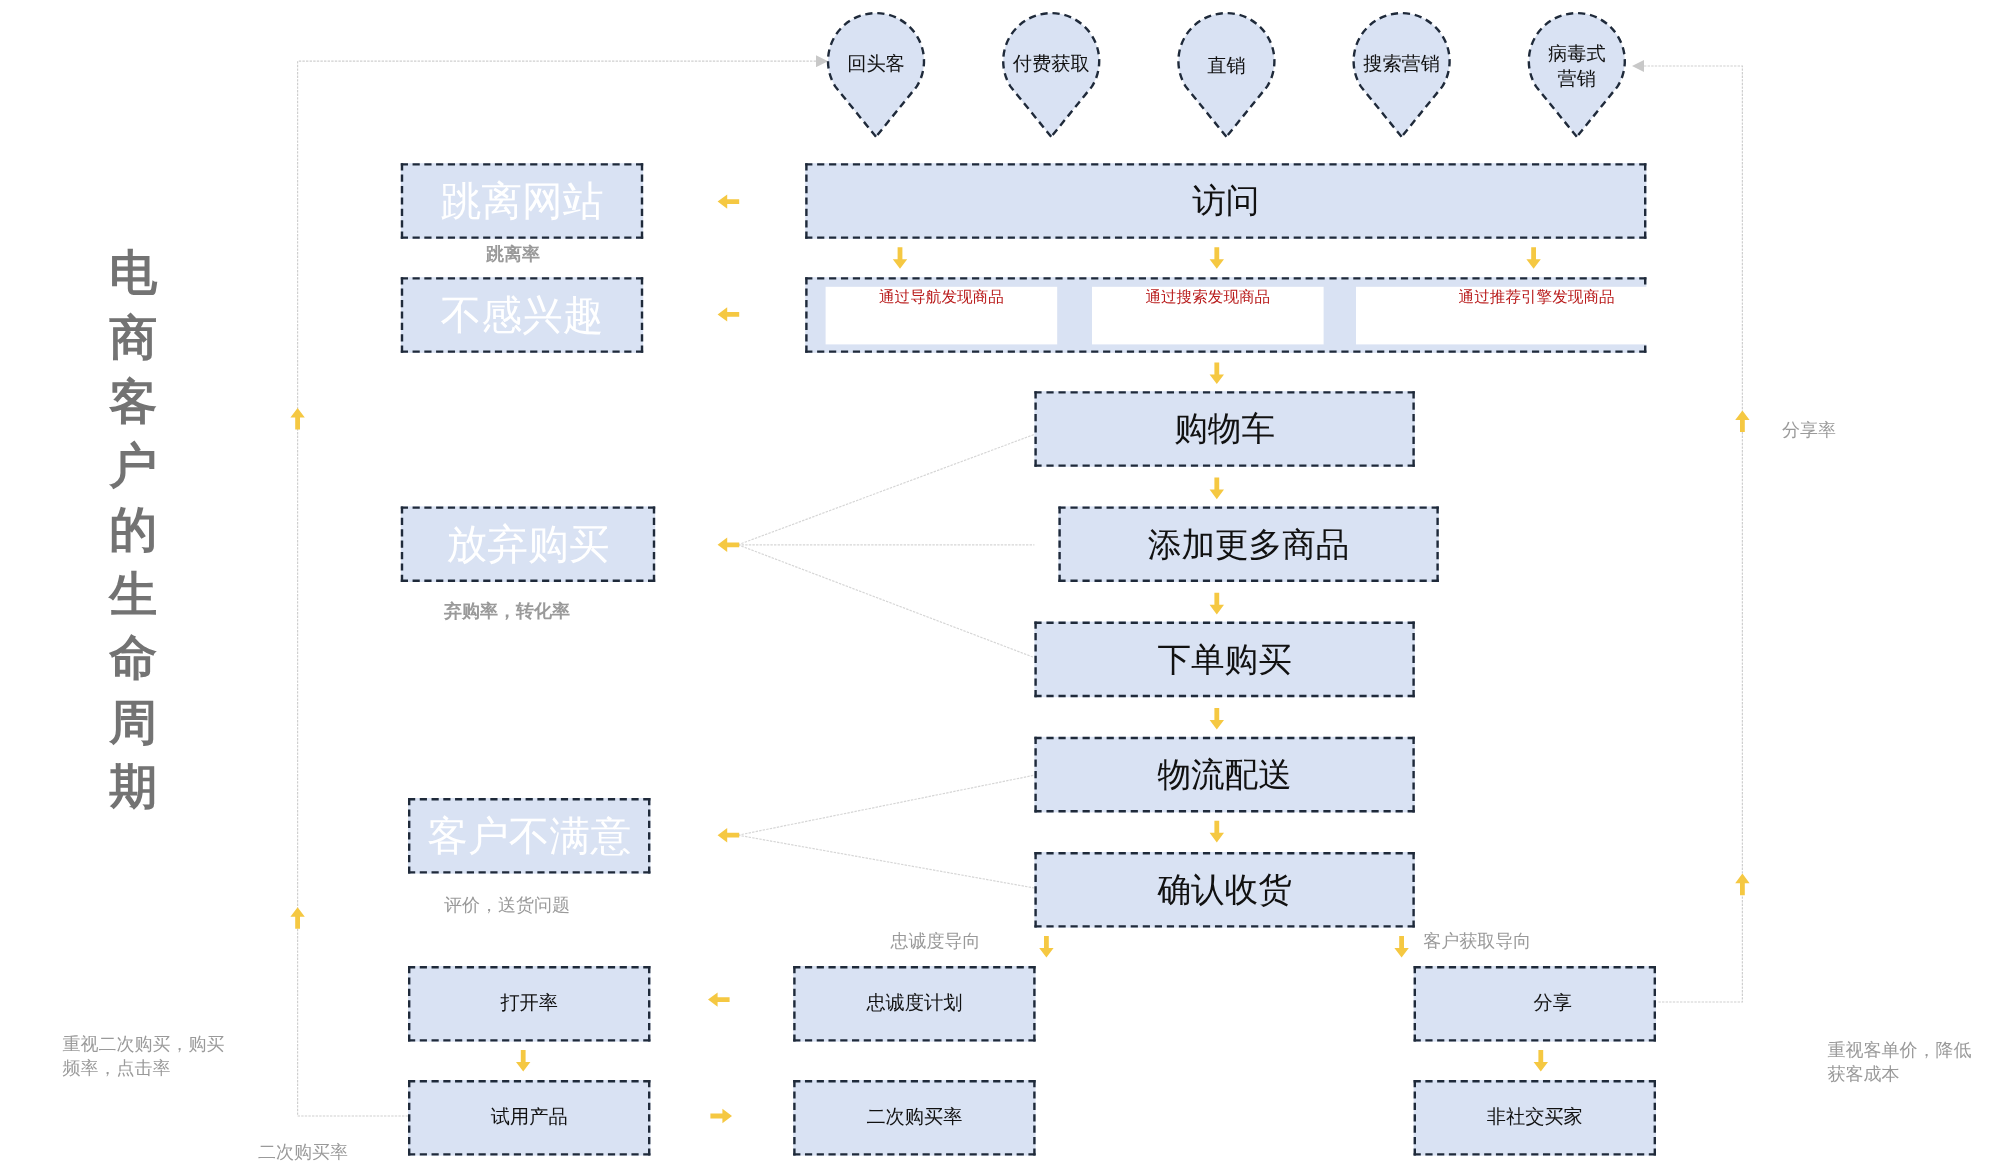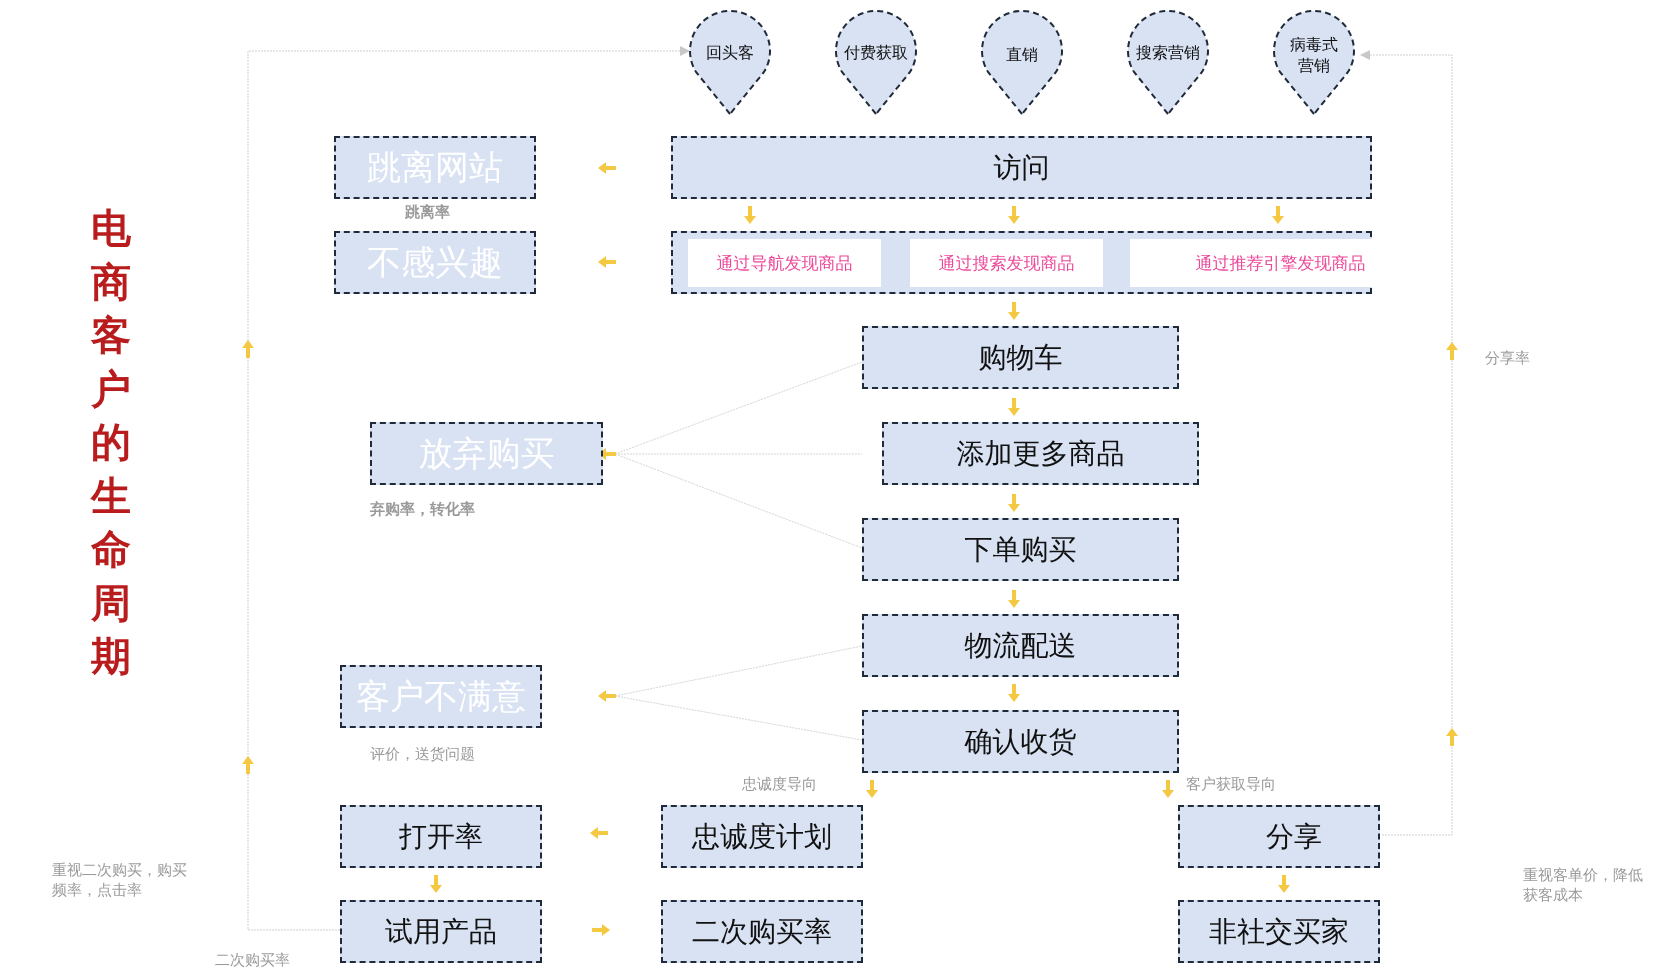--- a/index.html
+++ b/index.html
@@ -3,29 +3,29 @@
 <meta charset="utf-8">
 <style>
   html, body { margin:0; padding:0; background:#ffffff; }
   body { width:1675px; height:971px; position:relative; overflow:hidden;
          font-family:"DejaVu Sans","Liberation Sans",sans-serif; }
   .box { position:absolute; background:#d9e2f3; border:2px dashed #1f2a3a; box-sizing:border-box;
          display:flex; align-items:center; justify-content:center; color:#111; }
   .box.ghost { color:#ffffff; }
   .big { font-size:34px; }
   .mid { font-size:28px; }
-  .sub { font-size:28px; }
-  .inner { position:absolute; background:#fff; display:flex; align-items:center; justify-content:center;
-           font-size:17px; color:#ec4899; }
+  .sub { font-size:16px; }
+  .inner { position:absolute; background:#fff; display:flex; justify-content:center;
+           font-size:13px; color:#b91c1c; }
   .note { position:absolute; color:#9a9a9a; font-size:15px; line-height:20px; }
   .note.bold { font-weight:bold; color:#9a9a9a; }
   .pin { position:absolute; width:84px; height:110px; }
   .pin-label { position:absolute; left:0; width:84px; text-align:center; font-size:16px; color:#111; line-height:21px; }
   .title { position:absolute; left:86px; top:202px; width:50px; font-size:40px; font-weight:bold;
-           color:#b91c1c; line-height:53.5px; text-align:center; word-break:break-all; }
+           color:#737373; line-height:53.5px; text-align:center; word-break:break-all; }
   svg.overlay { position:absolute; left:0; top:0; }
 </style>
 </head>
 <body>
 
 <svg class="overlay" width="1675" height="971">
   <defs>
     <marker id="gray-tip" markerWidth="10" markerHeight="10" refX="8" refY="5" orient="auto">
       <path d="M0,0 L10,5 L0,10 z" fill="#c8c8c8"></path>
     </marker>
@@ -137,21 +137,21 @@
 
 <div class="box ghost big" style="left:334px;top:136px;width:202px;height:63px;">
   <span>跳离网站</span>
 </div>
 <div class="note bold" style="left:405px;top:202px;">跳离率</div>
 
 <div class="box ghost big" style="left:334px;top:231px;width:202px;height:63px;">
   <span>不感兴趣</span>
 </div>
 
-<div class="box ghost big" style="left:334px;top:422px;width:233px;height:63px;margin-left:36px;">
+<div class="box ghost big" style="left:334px;top:422px;width:212px;height:63px;">
   <span>放弃购买</span>
 </div>
 <div class="note bold" style="left:370px;top:499px;">弃购率，转化率</div>
 
 <div class="box ghost big" style="left:340px;top:665px;width:202px;height:63px;">
   <span>客户不满意</span>
 </div>
 <div class="note" style="left:370px;top:744px;">评价，送货问题</div>
 
 <div class="note" style="left:742px;top:774px;text-align:right;">忠诚度导向</div>

